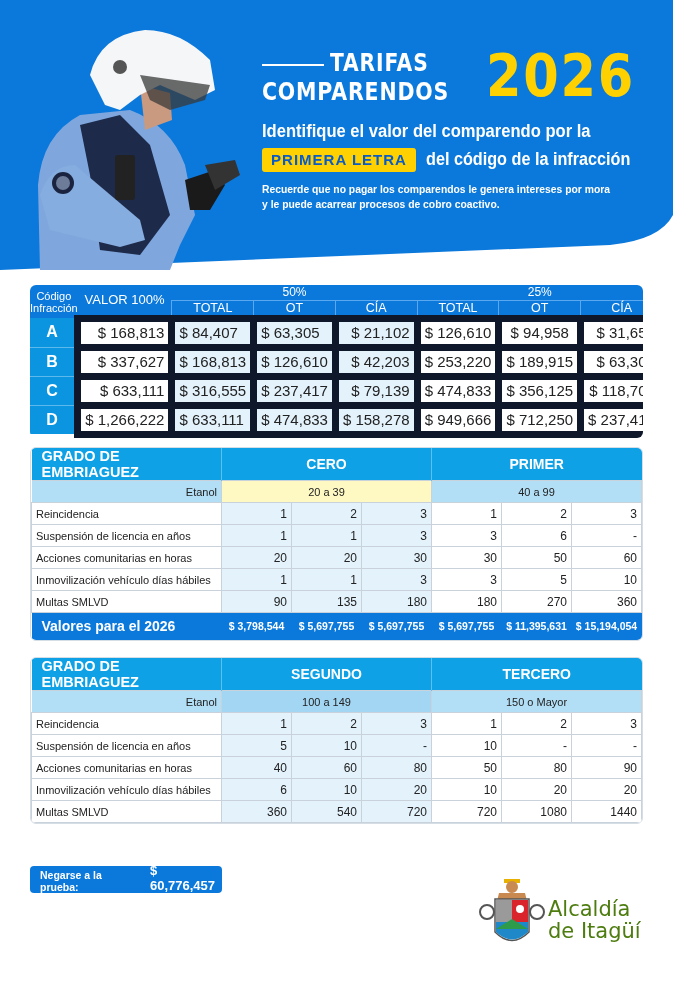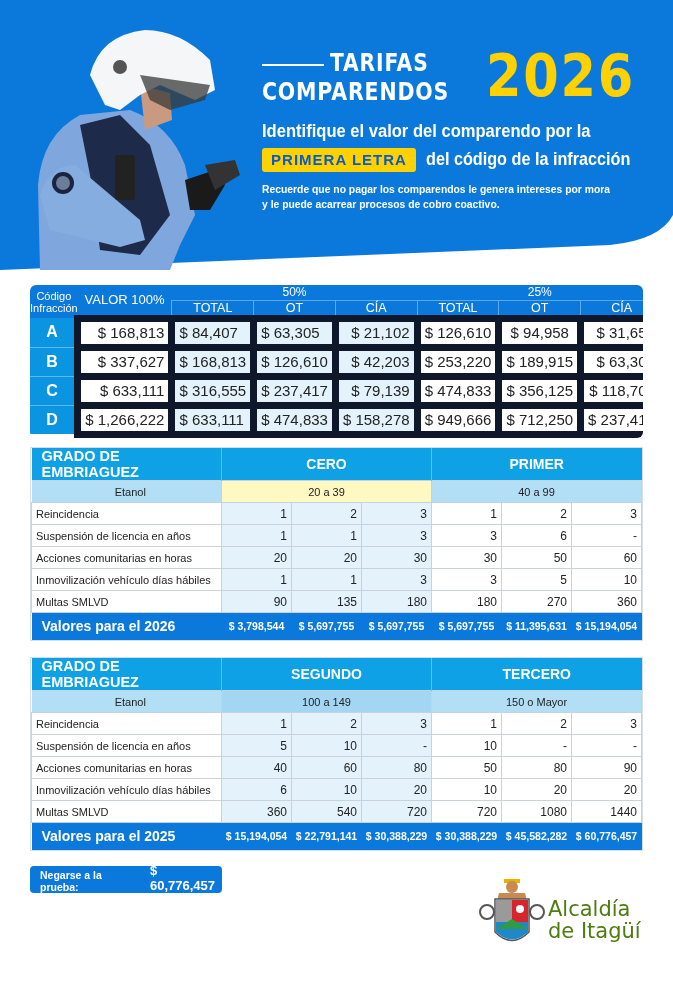--- a/index.html
+++ b/index.html
@@ -28,27 +28,27 @@
   .t1 th.val { width: 89px; font-size: 13px; }
   .t1 th.sub { border-top: 1px solid #5aa8ef; border-left: 1px solid #5aa8ef; font-size: 12.5px; }
   .t1 td { height: 29px; font-size: 15px; border: 7px solid #0f172a; padding: 0 4px; white-space: nowrap; }
   .t1 td.letter { background: #0b95e0; color: #fff; font-weight: bold; font-size: 16px; text-align: center; border: none; border-bottom: 1px solid #5db9ec; }
   .t1 td.v100 { text-align: right; background: #fff; }
   .t1 td.hl { background: #e3f2fb; text-align: left; }
   .t1 td.nm { background: #fff; text-align: center; }
   .t1 tr:last-child td.letter { border-bottom: none; }
 
   
-  .emb { position: absolute; left: 30px; width: 613px; border-radius: 0; overflow: hidden; border: 1px solid #d5dde5; }
+  .emb { position: absolute; left: 30px; width: 613px; border-radius: 6px; overflow: hidden; border: 1px solid #d5dde5; }
   .emb table { border-collapse: collapse; width: 100%; table-layout: fixed; }
   .emb th { background: #0ea1e6; color: #fff; font-weight: bold; font-size: 14px; height: 32px; text-align: center; }
   .emb th.grado { text-align: left; padding-left: 10px; font-size: 14.5px; width: 190px; }
   .emb th.grp { border-left: 1px solid #5dc0ef; }
   .emb tr.etanol td { background: #b3dff6; font-size: 11px; height: 22px; text-align: center; border-left: 1px solid #8cc8ea; }
-  .emb tr.etanol td.lbl { text-align: center; padding-left: 12px; border-left: none; }
+  .emb tr.etanol td.lbl { text-align: right; padding-left: 12px; border-left: none; }
   .emb td { font-size: 12px; height: 22px; border: 1px solid #c9d2da; padding: 0 4px; text-align: right; }
   .emb td.lbl { text-align: left; font-size: 11px; color: #222; white-space: nowrap; }
   .emb td.c0 { background: #e3f2fb; }
   .emb td.c1 { background: #ffffff; }
   .emb tr.total td { background: #0b78db; color: #fff; font-weight: bold; font-size: 10.5px; height: 27px; border: none; text-align: center; white-space: nowrap; padding: 0; }
   .emb tr.total td.lbl { font-size: 14px; text-align: left; padding-left: 10px; }
 
   .refuse { position: absolute; left: 30px; top: 866px; width: 192px; height: 27px; background: #0b78db; border-radius: 4px; color: #fff; font-weight: bold; display: flex; align-items: flex-end; padding-left: 10px; }
   .refuse .l { font-size: 10.5px; margin-right: 12px; }
   .refuse .v { font-size: 13px; }
@@ -302,29 +302,20 @@
     </tr>
     <tr>
       <td class="lbl">Multas SMLVD</td>
       <td class="c0">360</td>
       <td class="c0">540</td>
       <td class="c0">720</td>
       <td class="c1">720</td>
       <td class="c1">1080</td>
       <td class="c1">1440</td>
     </tr>
-    <tr class="total">
-      <td class="lbl">Valores para el 2025</td>
-      <td>$ 15,194,054</td>
-      <td>$ 22,791,141</td>
-      <td>$ 30,388,229</td>
-      <td>$ 30,388,229</td>
-      <td>$ 45,582,282</td>
-      <td>$ 60,776,457</td>
-    </tr>
   </tbody>
     </table>
 </div>
 
 <div class="refuse">
   <span class="l">Negarse a la prueba:</span>
   <span class="v">$ 60,776,457</span>
 </div>
 
 <svg class="logo" viewBox="0 0 170 72">

